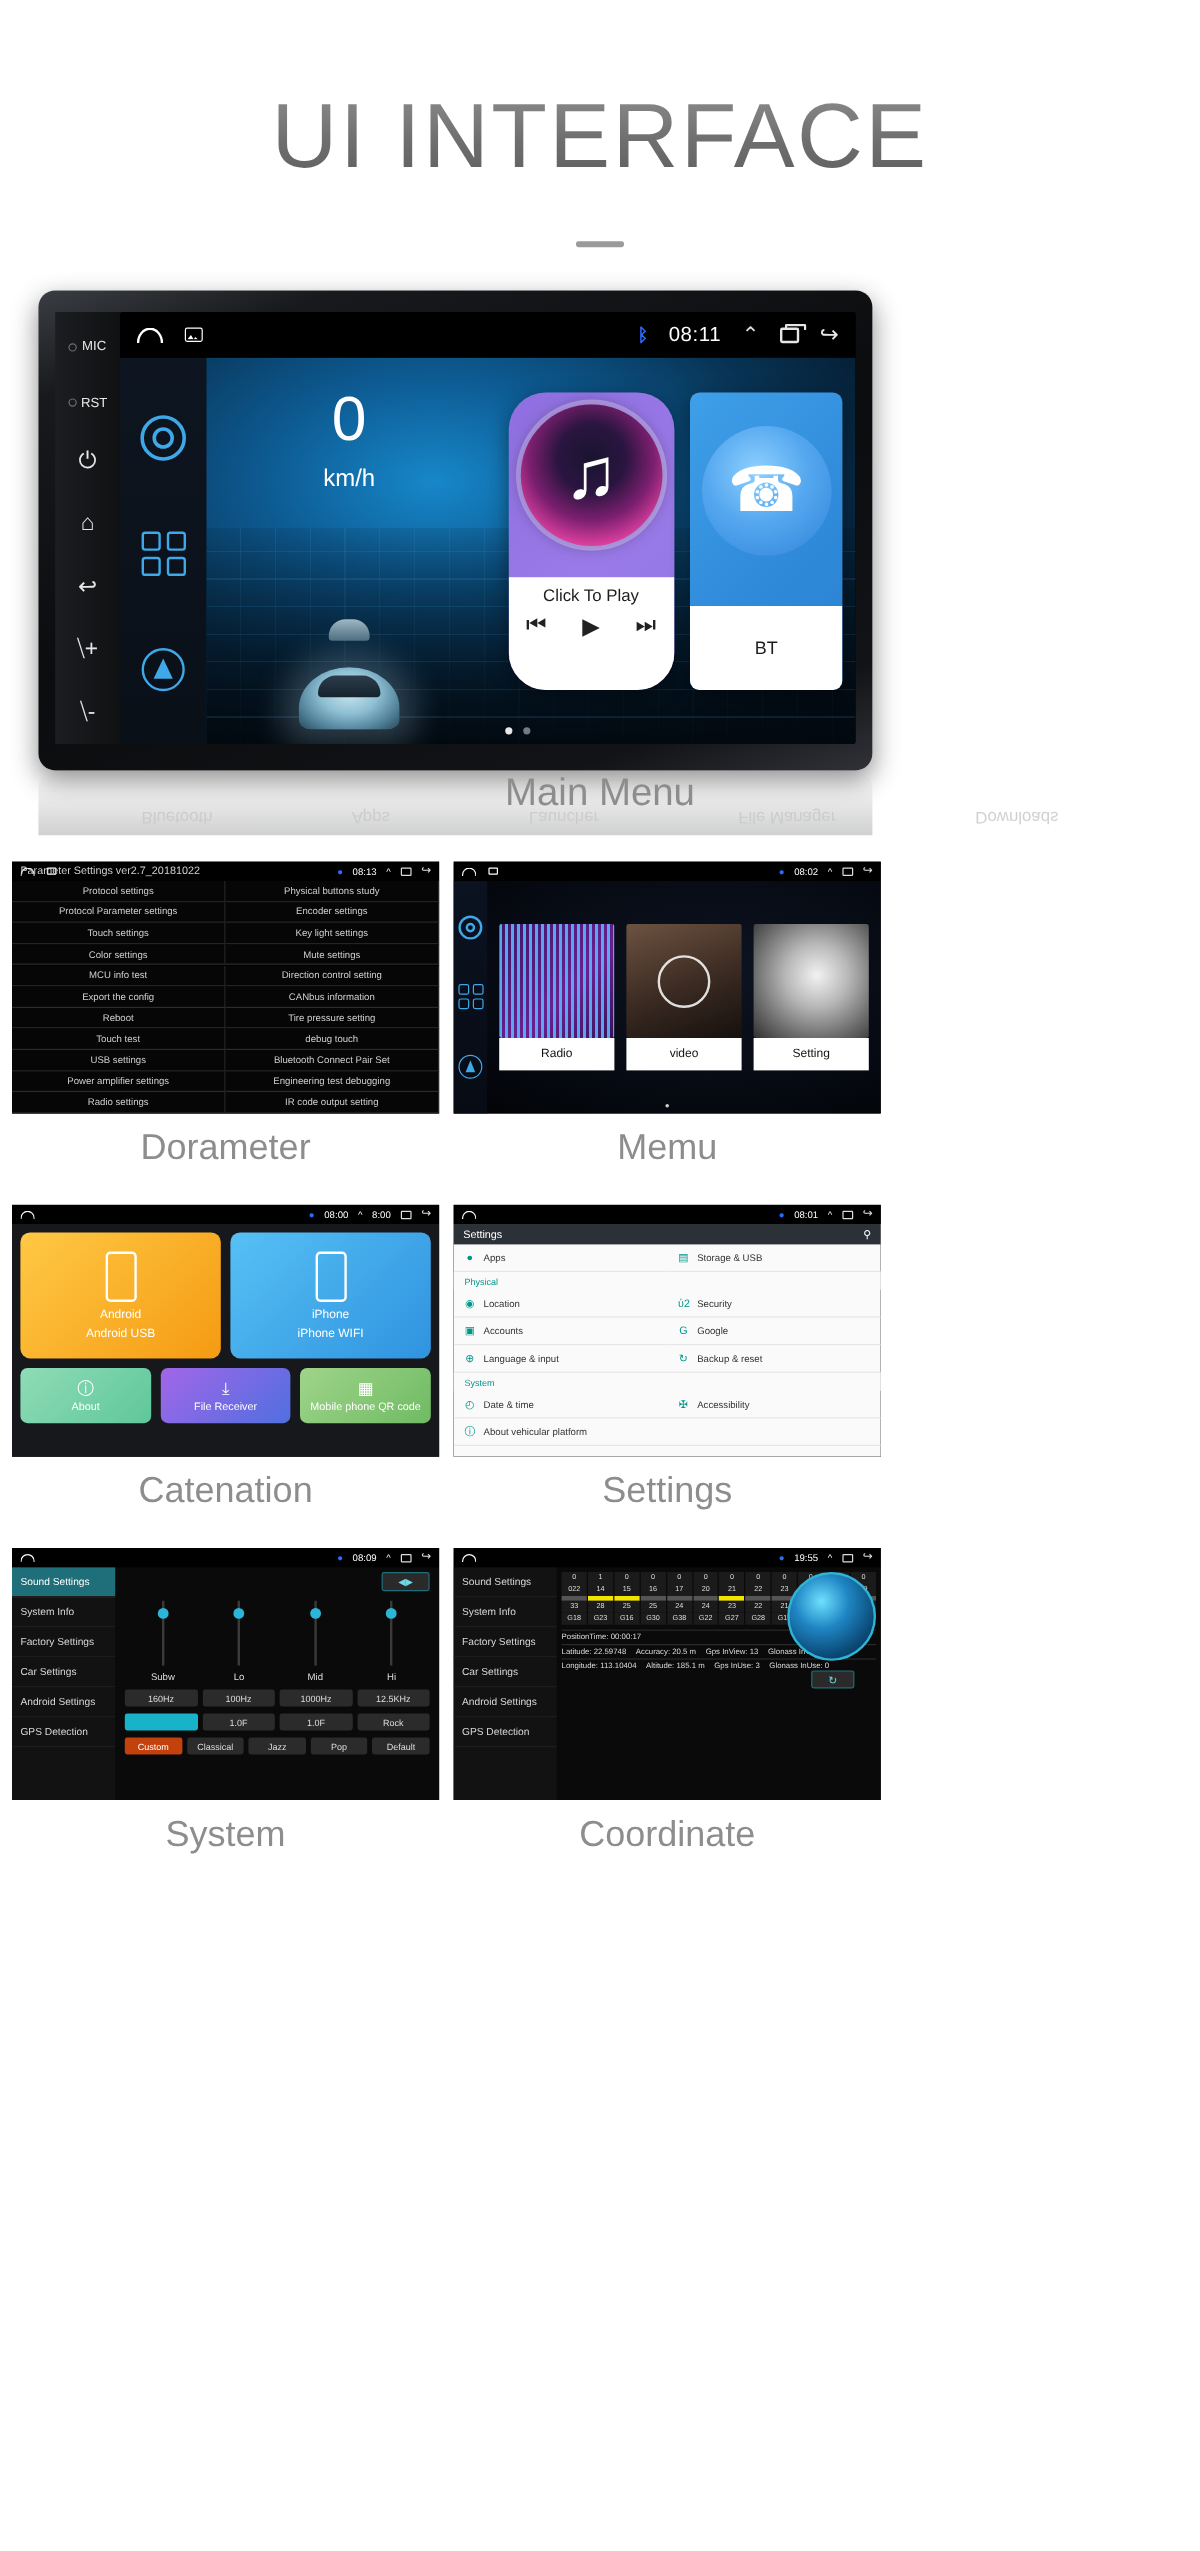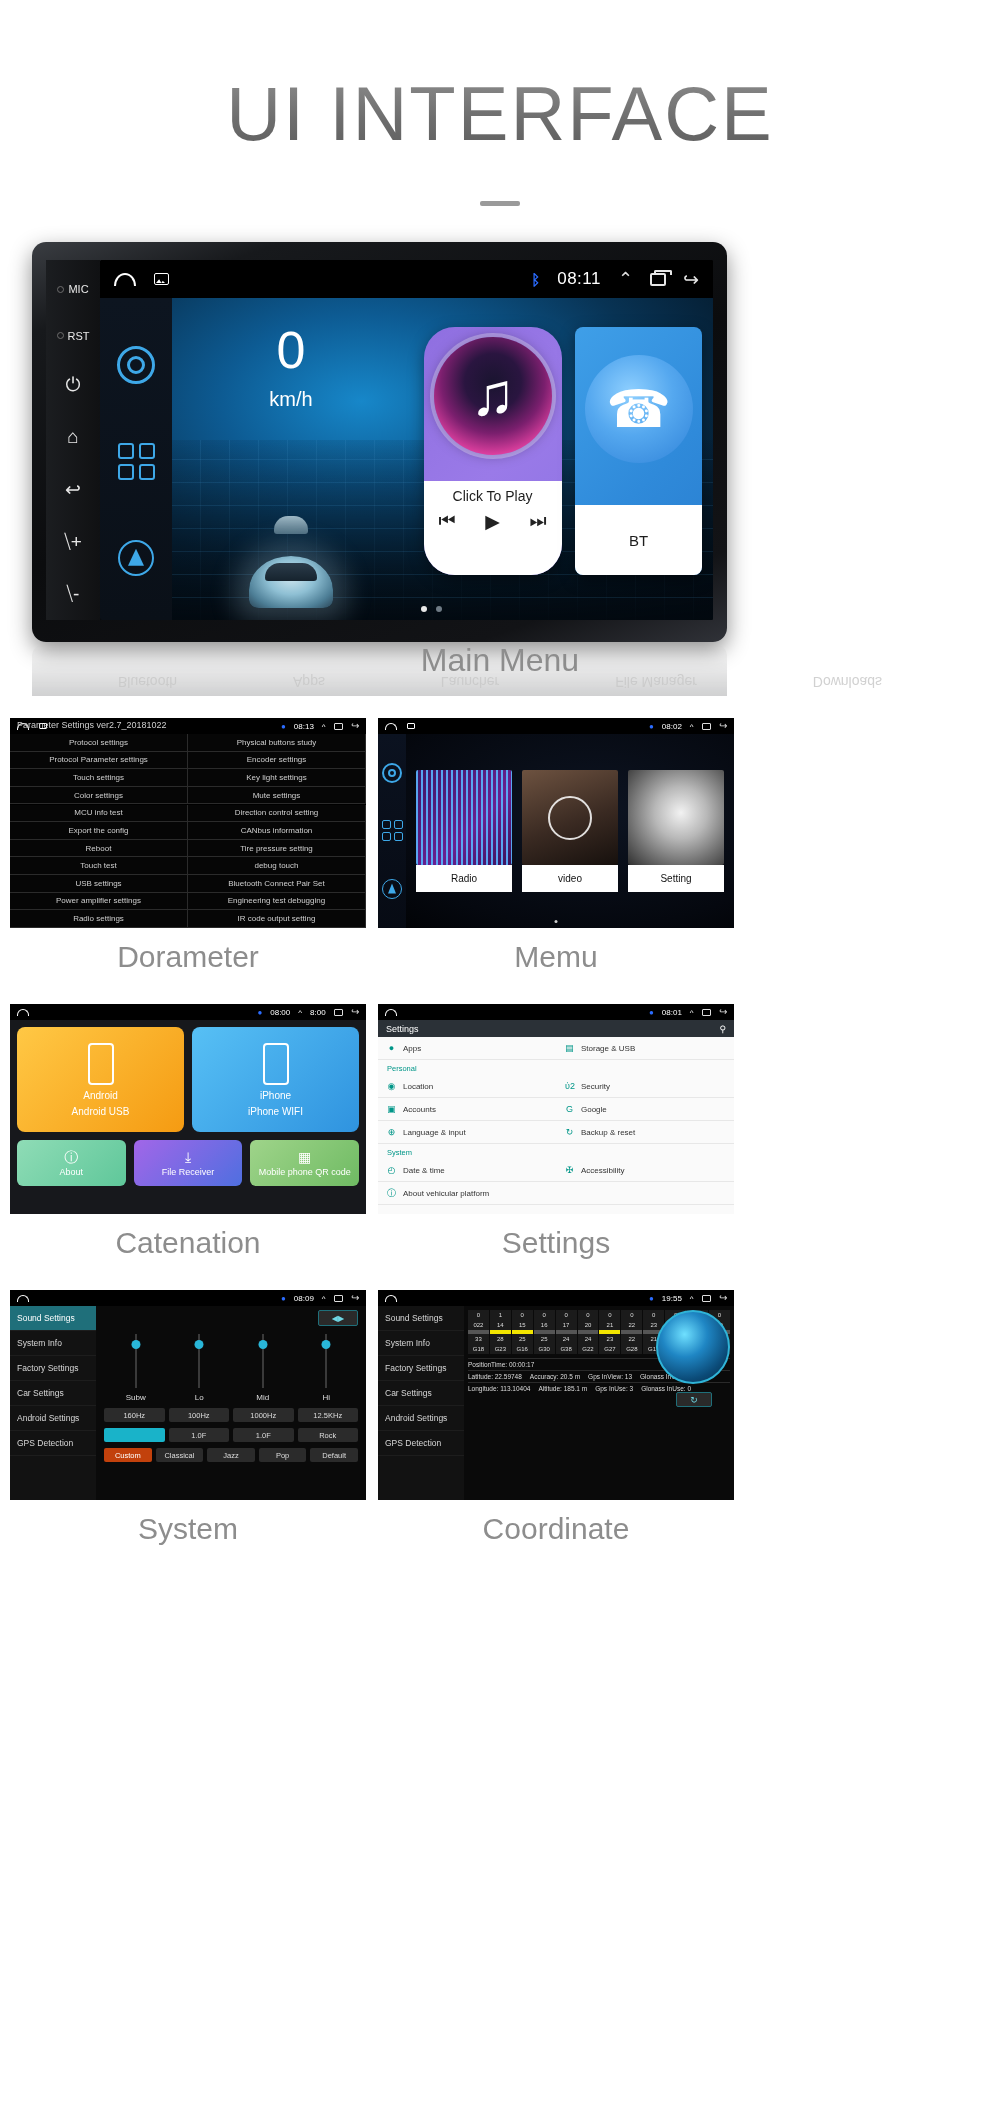--- a/index.html
+++ b/index.html
@@ -551,21 +551,21 @@
           <div class="set-grid">
             <div class="set-row">
               <span class="gi">●</span>
               <span>Apps</span>
             </div>
             <div class="set-row">
               <span class="gi">▤</span>
               <span>Storage &amp; USB</span>
             </div>
 
-            <div class="set-sect">Personal</div>
+            <div class="set-sect">Physical</div>
 
             <div class="set-row">
               <span class="gi">◉</span>
               <span>Location</span>
             </div>
             <div class="set-row">
               <span class="gi">ὑ2</span>
               <span>Security</span>
             </div>
             <div class="set-row">

